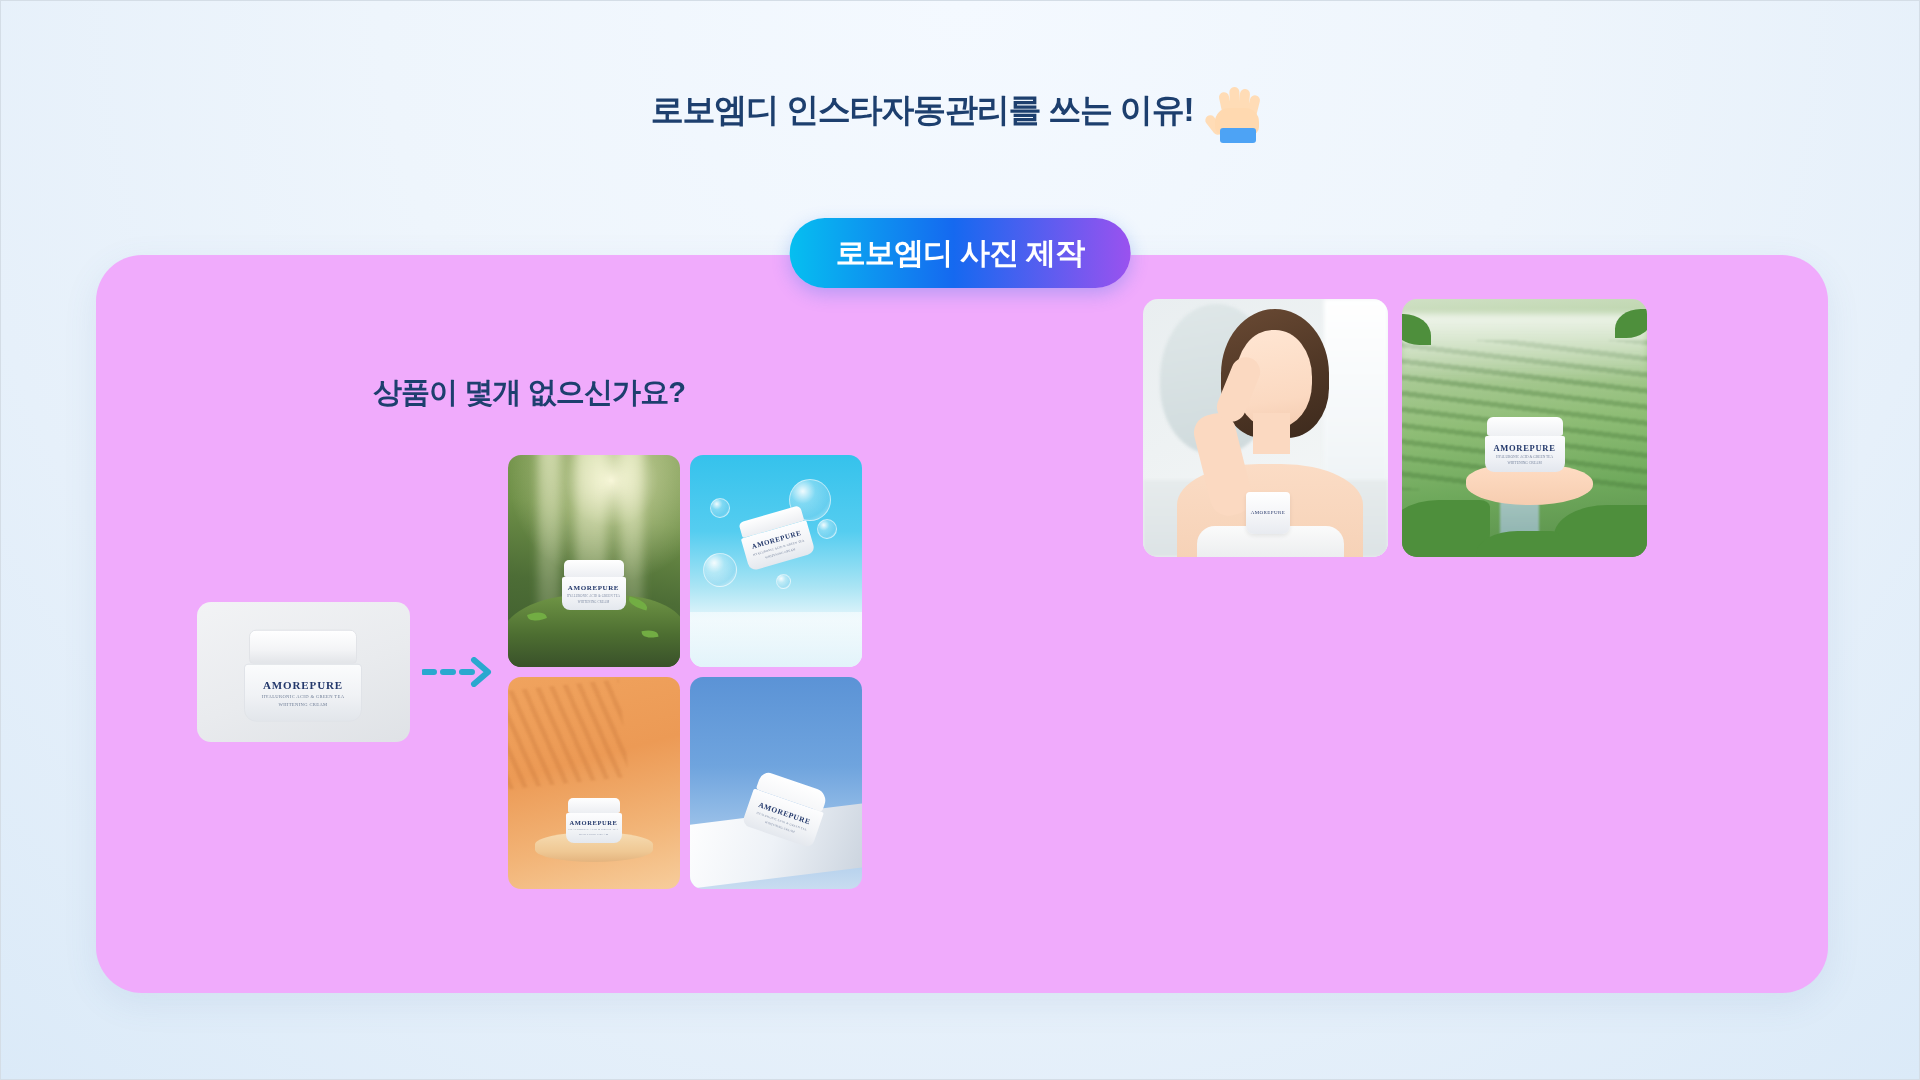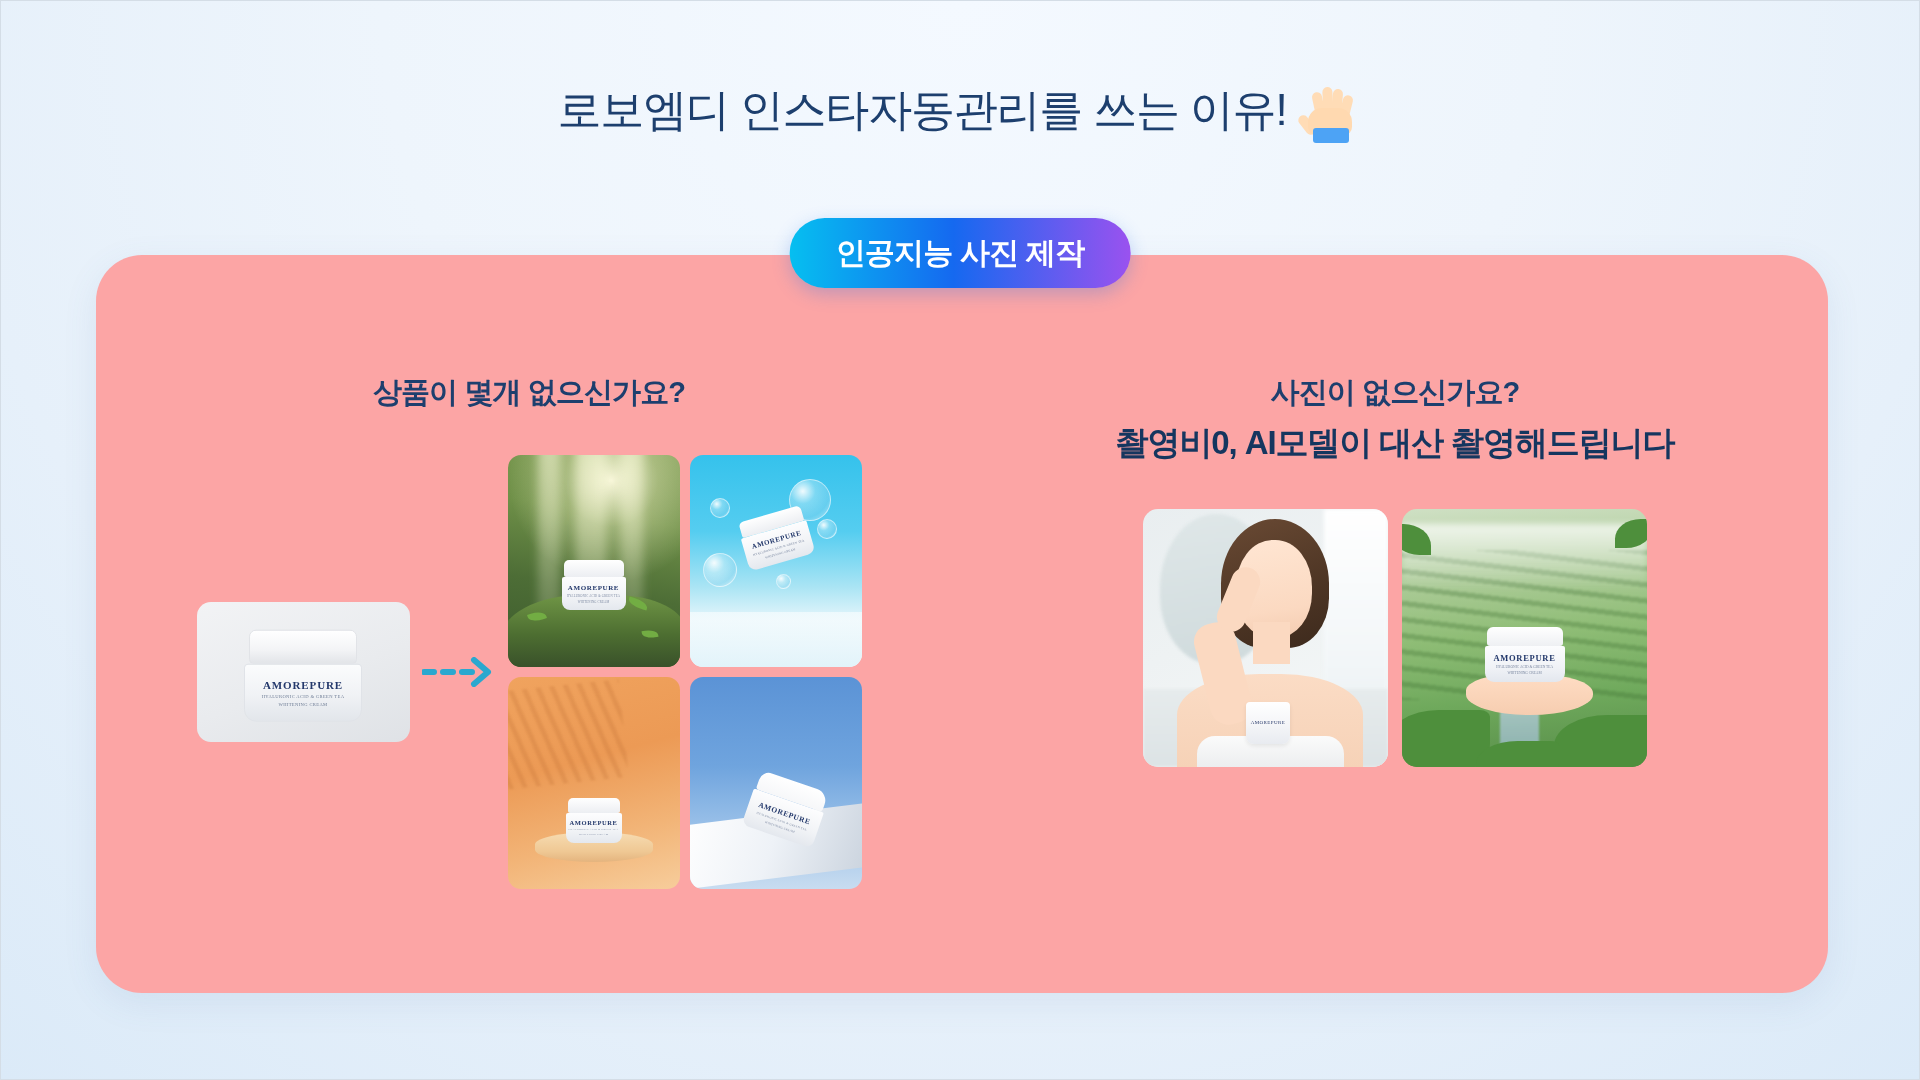--- a/index.html
+++ b/index.html
@@ -32,22 +32,22 @@
     left: 0;
     width: 100%;
     display: flex;
     align-items: center;
     justify-content: center;
     gap: 14px;
     height: 64px;
   }
 
   .headline {
-    font-size: 44px;
-    font-weight: 400;
+    font-size: 33px;
+    font-weight: 700;
     letter-spacing: -1.2px;
     color: #1d3f6e;
     white-space: nowrap;
   }
 
   .hand-emoji {
     width: 62px;
     height: 62px;
     position: relative;
     display: inline-block;
@@ -117,21 +117,21 @@
     white-space: nowrap;
   }
 
   
   .card {
     position: absolute;
     left: 96px;
     top: 255px;
     width: 1732px;
     height: 738px;
-    background: #fca5a5;
+    background: #f0abfc;
     border-radius: 46px;
     box-shadow: 0 10px 34px rgba(80,120,170,0.10);
     display: flex;
   }
 
   .col {
     flex: 1;
     position: relative;
     display: flex;
     flex-direction: column;
@@ -464,21 +464,21 @@
     <span class="finger f2"></span>
     <span class="finger f3"></span>
     <span class="finger f4"></span>
     <span class="thumb"></span>
     <span class="palm"></span>
     <span class="cuff"></span>
   </div>
 </div>
 
 <div class="badge">
-  <span class="badge-label">인공지능 사진 제작</span>
+  <span class="badge-label">로보엠디 사진 제작</span>
 </div>
 
 <div class="card">
 
   <div class="col">
     <div class="col-heads">
       <div class="head-q">상품이 몇개 없으신가요?</div>
     </div>
 
     <div class="left-visual">
@@ -562,24 +562,20 @@
               <div class="msub" style="font-size:3px;">WHITENING CREAM</div>
             </div>
           </div>
         </div>
 
       </div>
     </div>
   </div>
 
   <div class="col">
-    <div class="col-heads">
-      <div class="head-q">사진이 없으신가요?</div>
-      <div class="head-a">촬영비0, AI모델이 대산 촬영해드립니다</div>
-    </div>
 
     <div class="right-visual">
 
       <div class="photo photo-model">
         <span class="mirror"></span>
         <span class="window"></span>
         <span class="counter"></span>
         <span class="shoulder"></span>
         <span class="hair"></span>
         <span class="face"></span>

